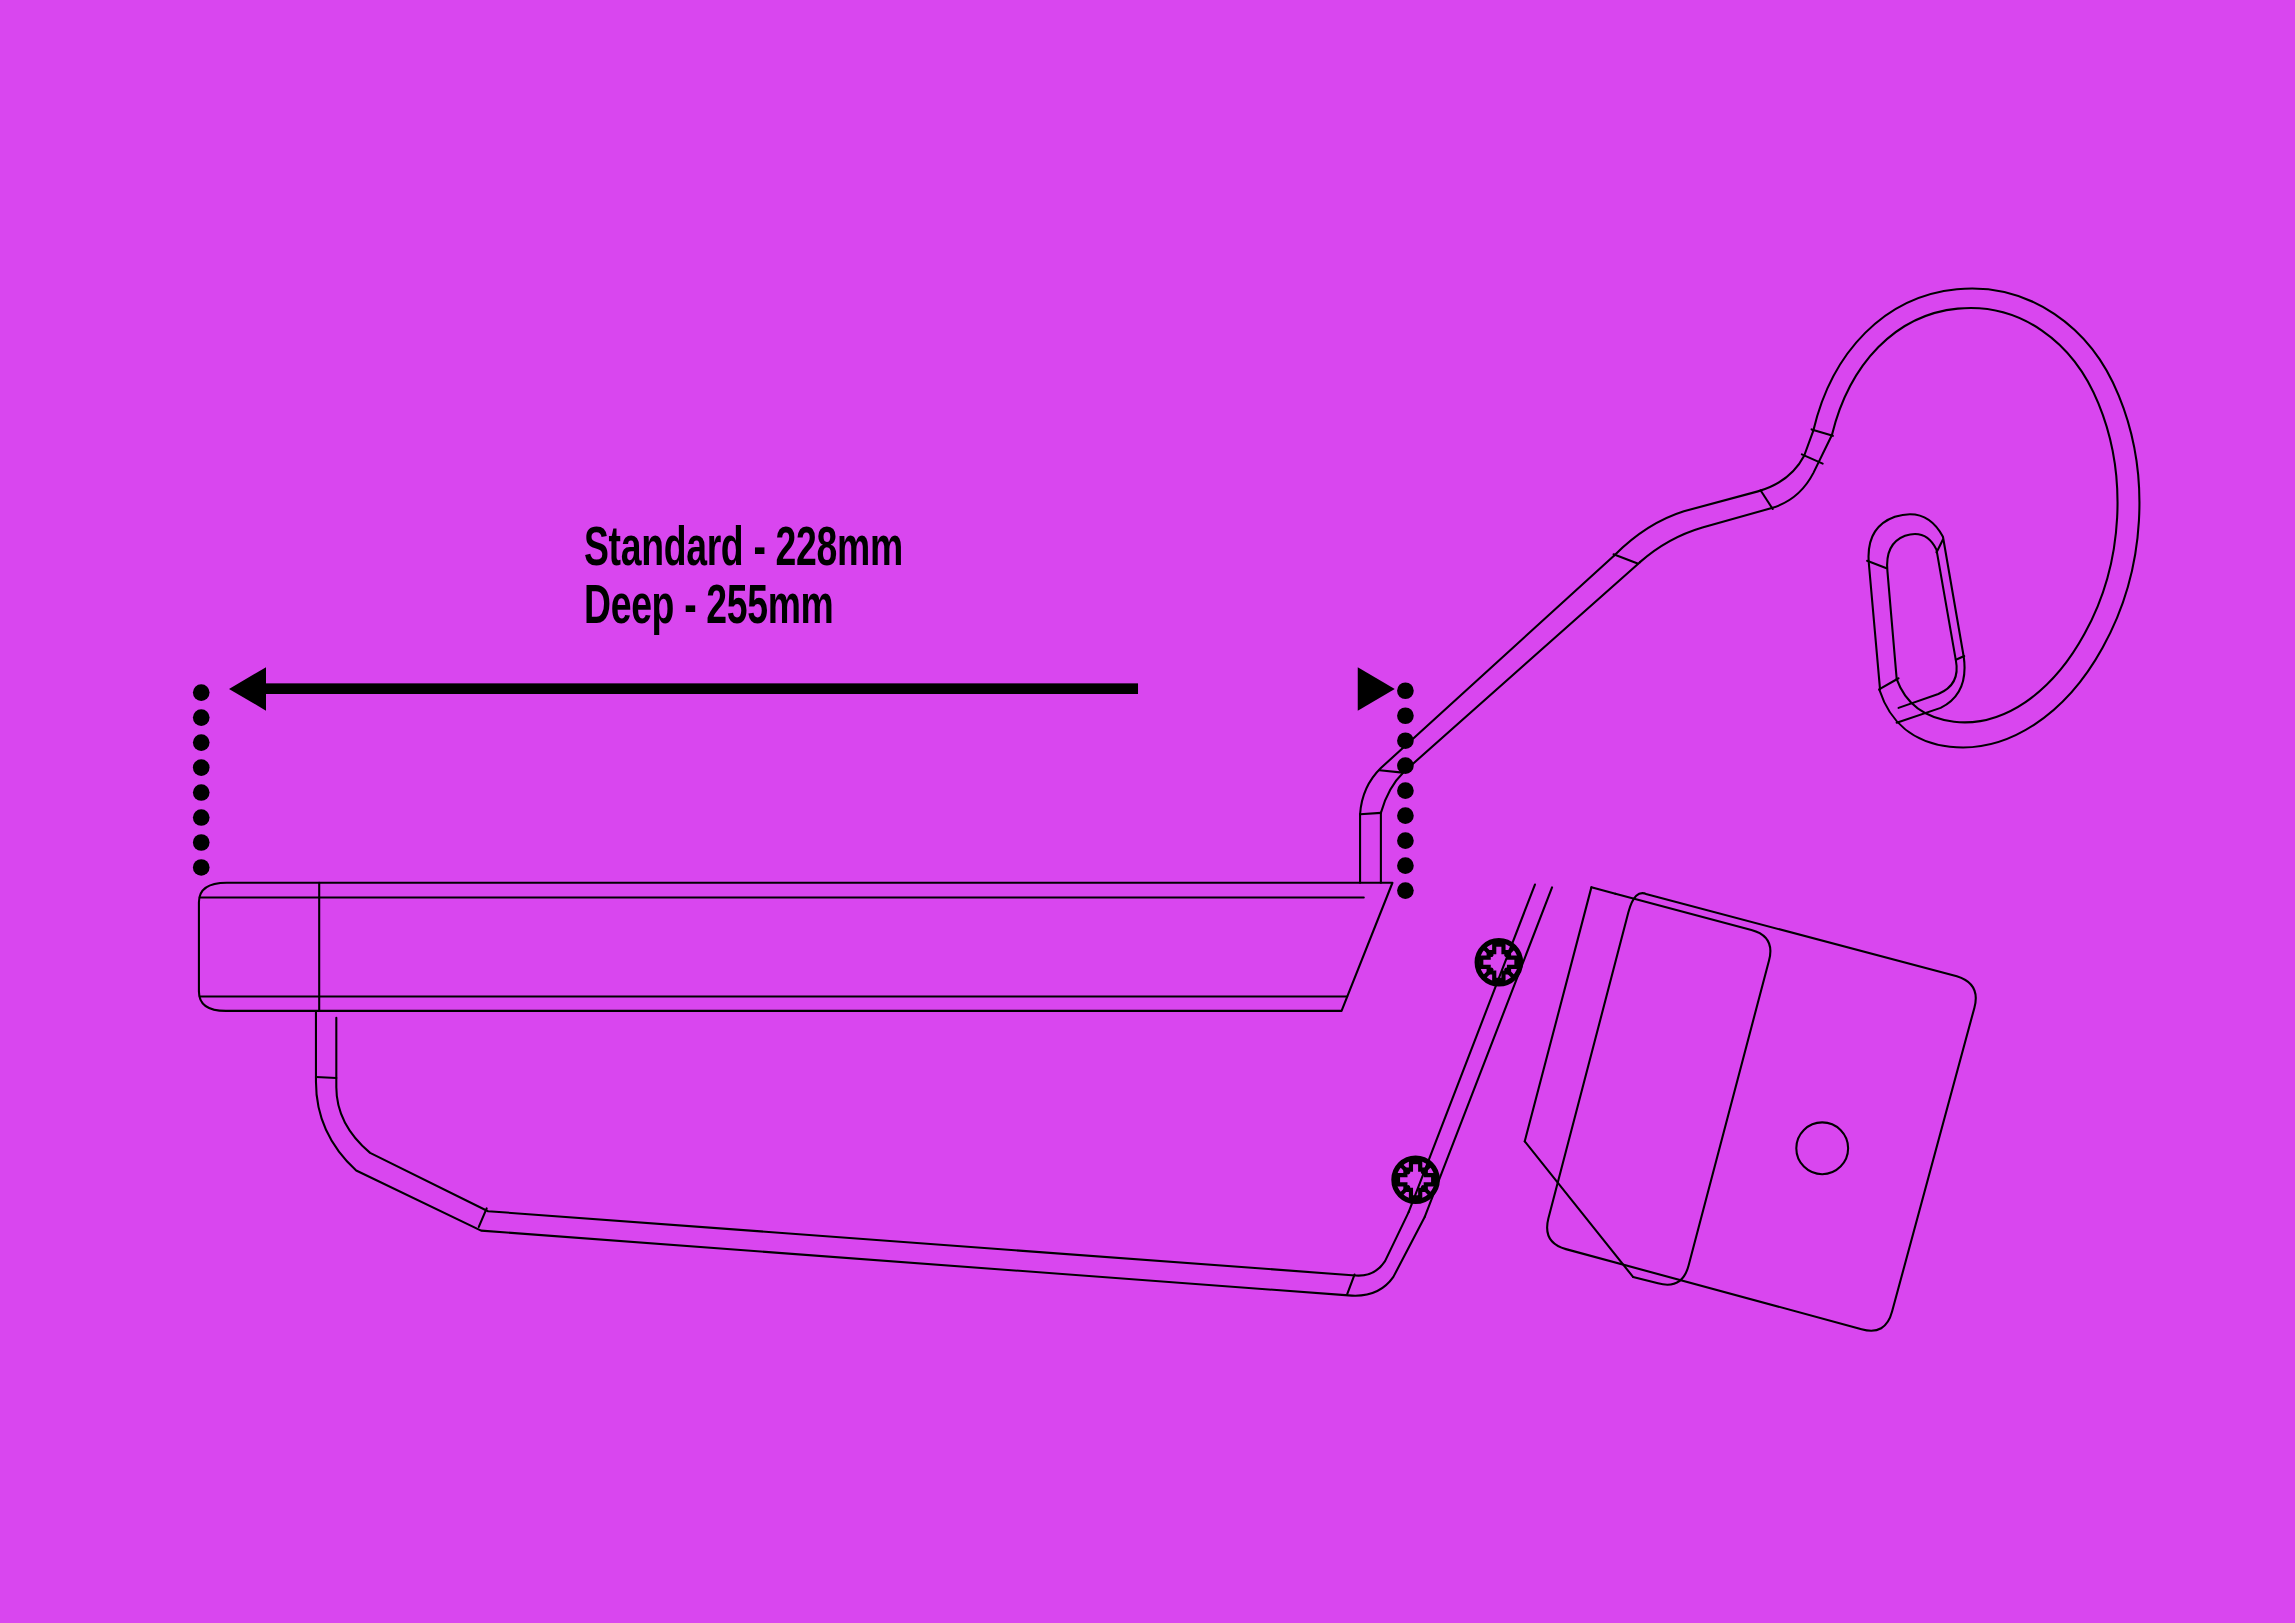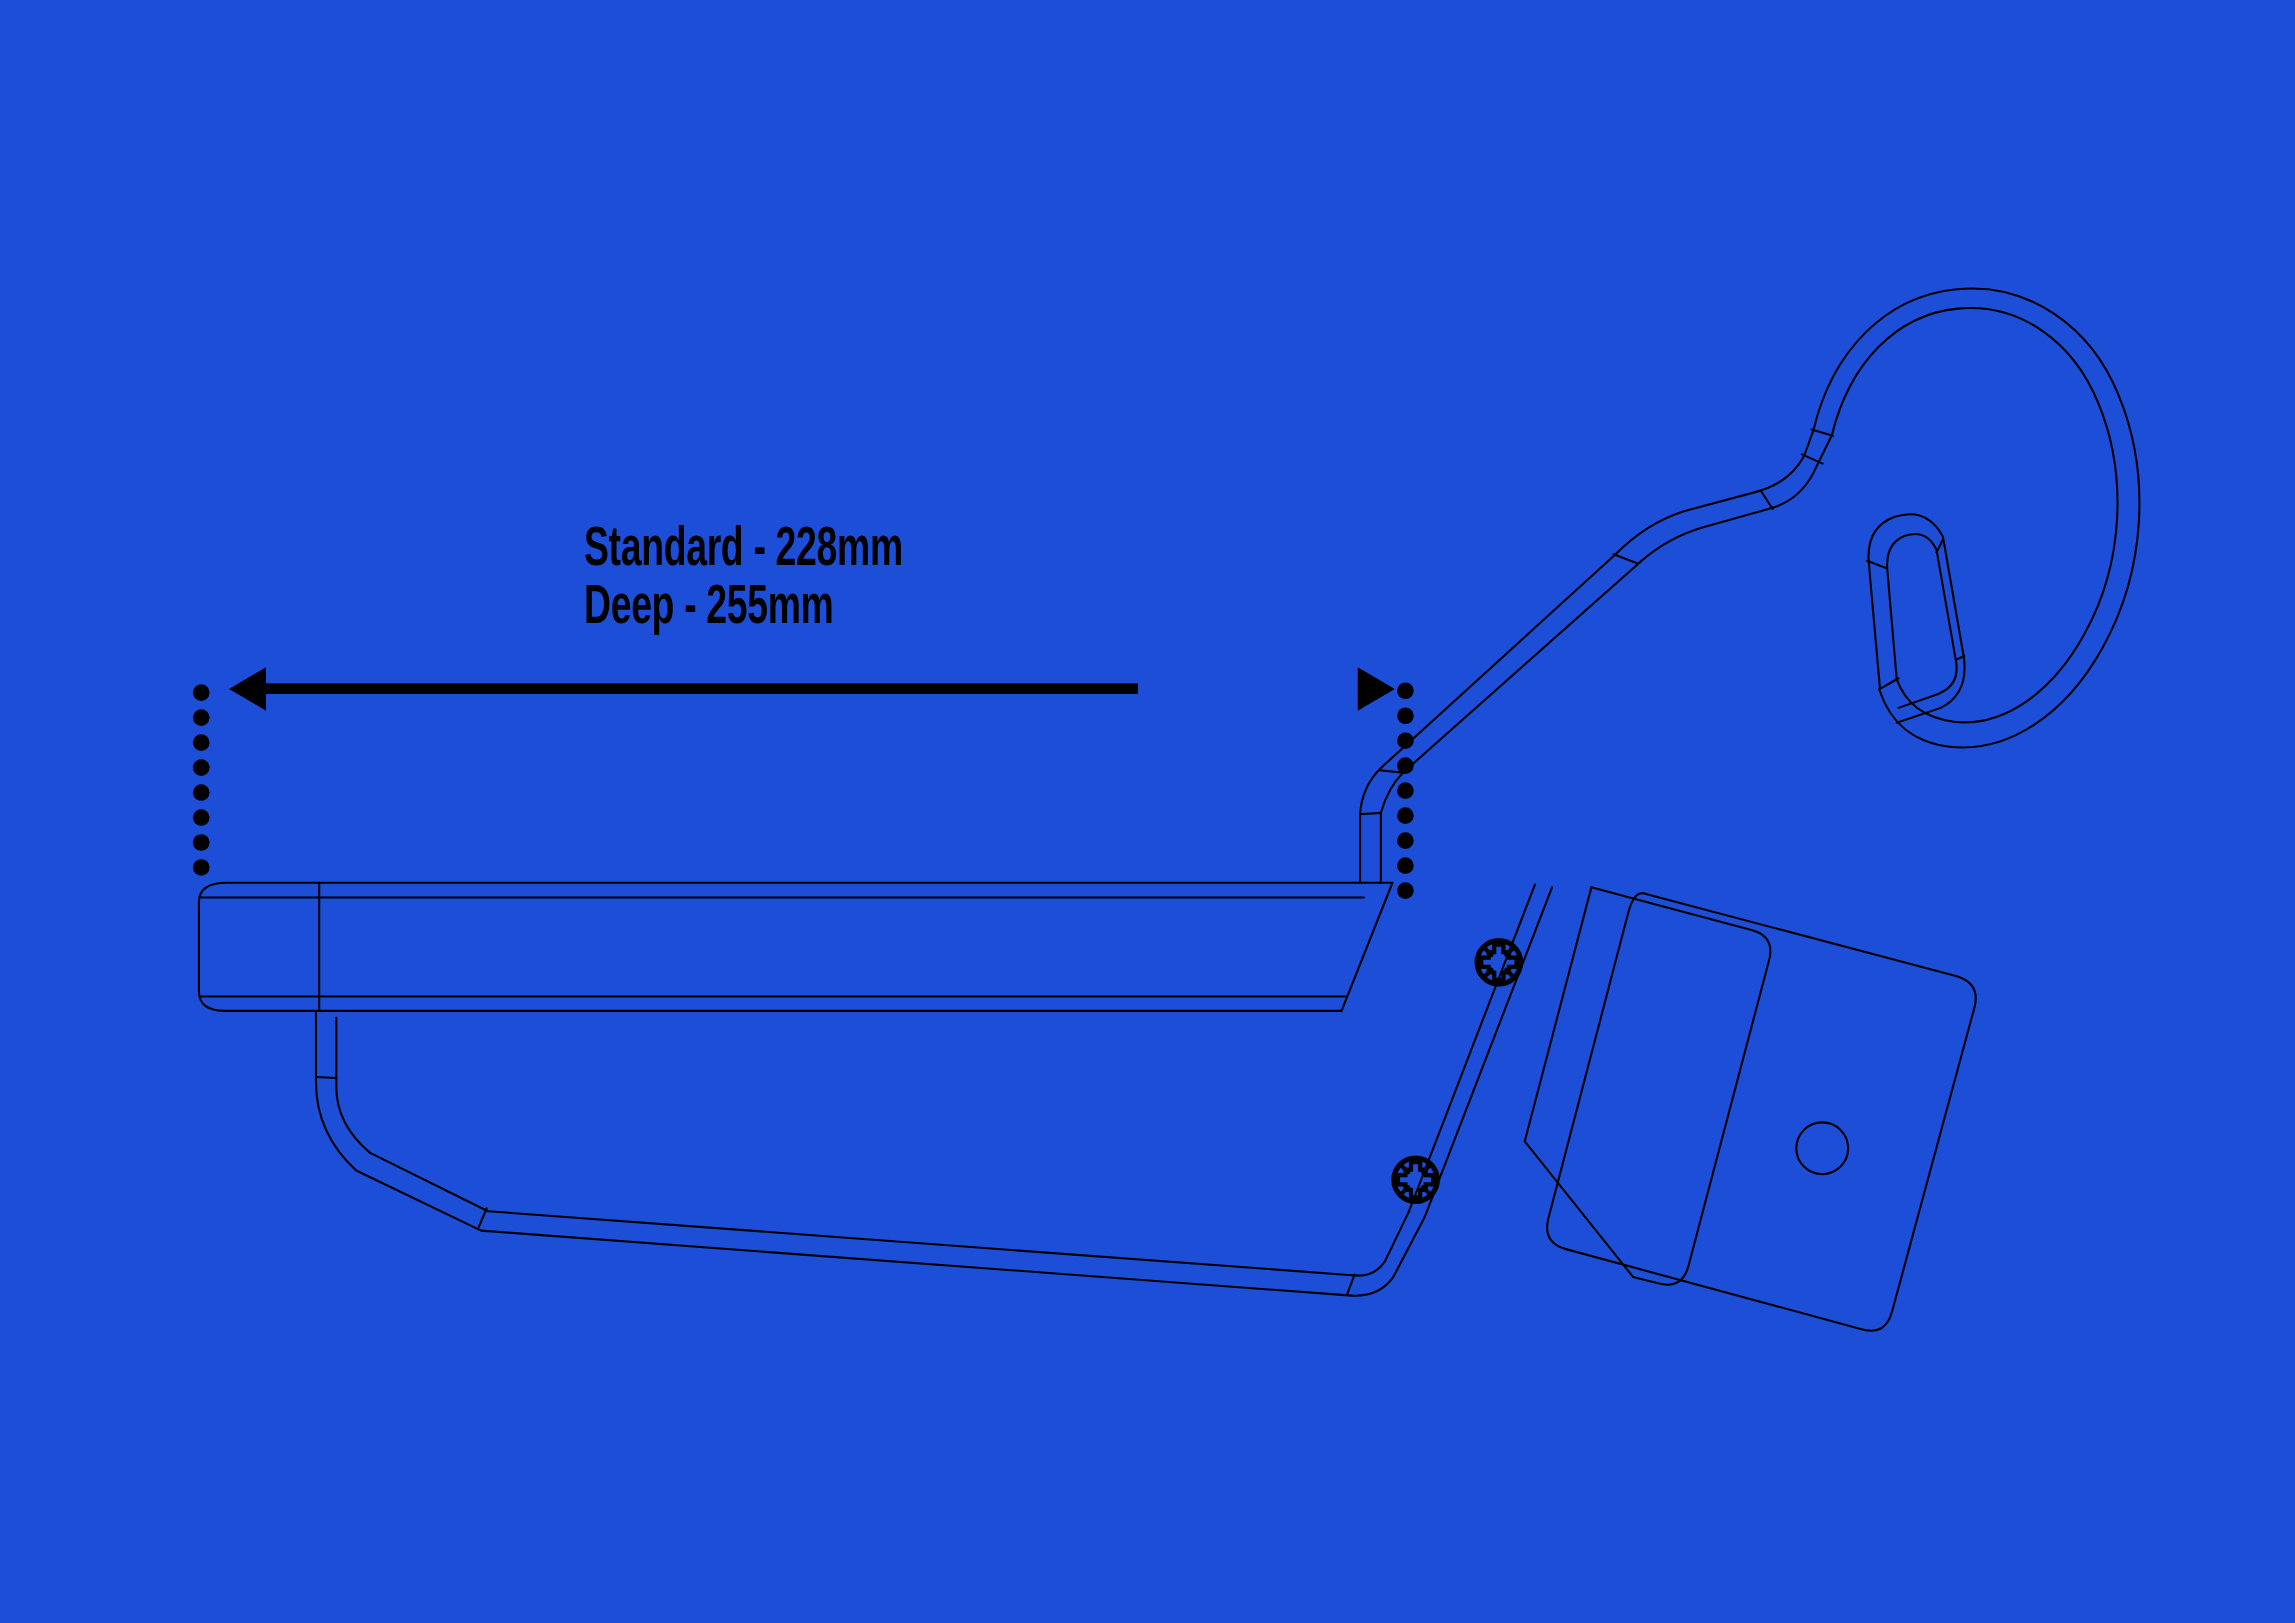--- a/index.html
+++ b/index.html
@@ -7,21 +7,21 @@
     padding: 0;
     background: #ffffff;
   }
   body {
     font-family: "Liberation Sans", sans-serif;
   }
   #page {
     position: relative;
     width: 2295px;
     height: 1623px;
-    background: #1d4ed8;
+    background: #d946ef;
     overflow: hidden;
   }
   #drawing {
     position: absolute;
     left: 0;
     top: 0;
     width: 2295px;
     height: 1623px;
     display: block;
   }

